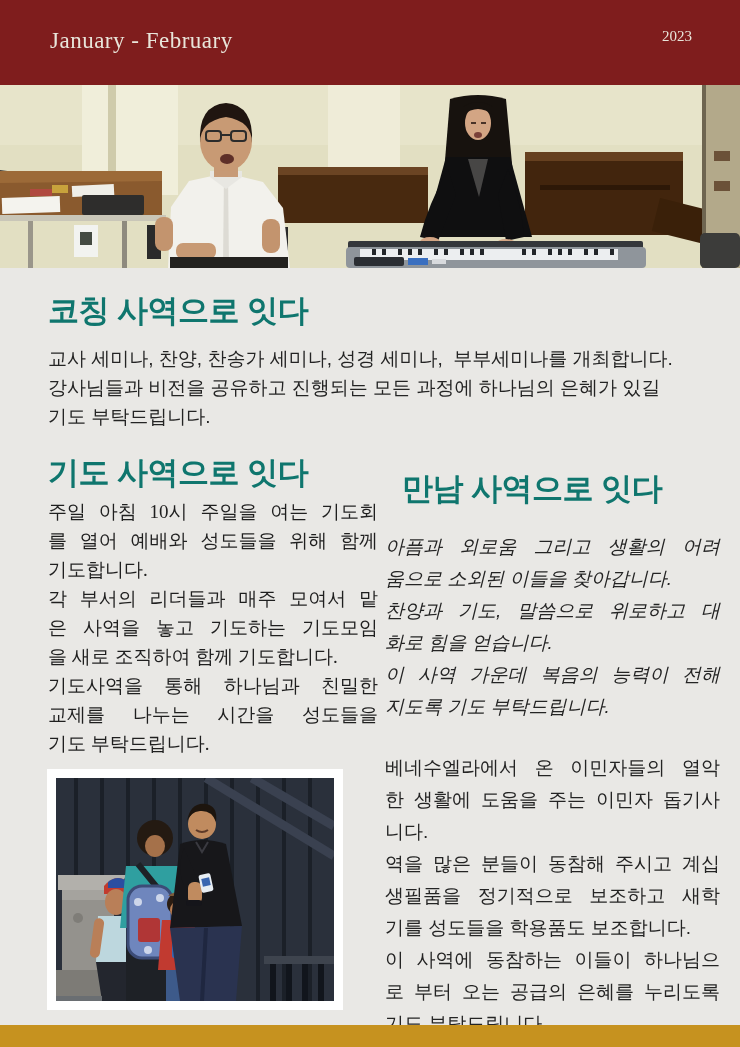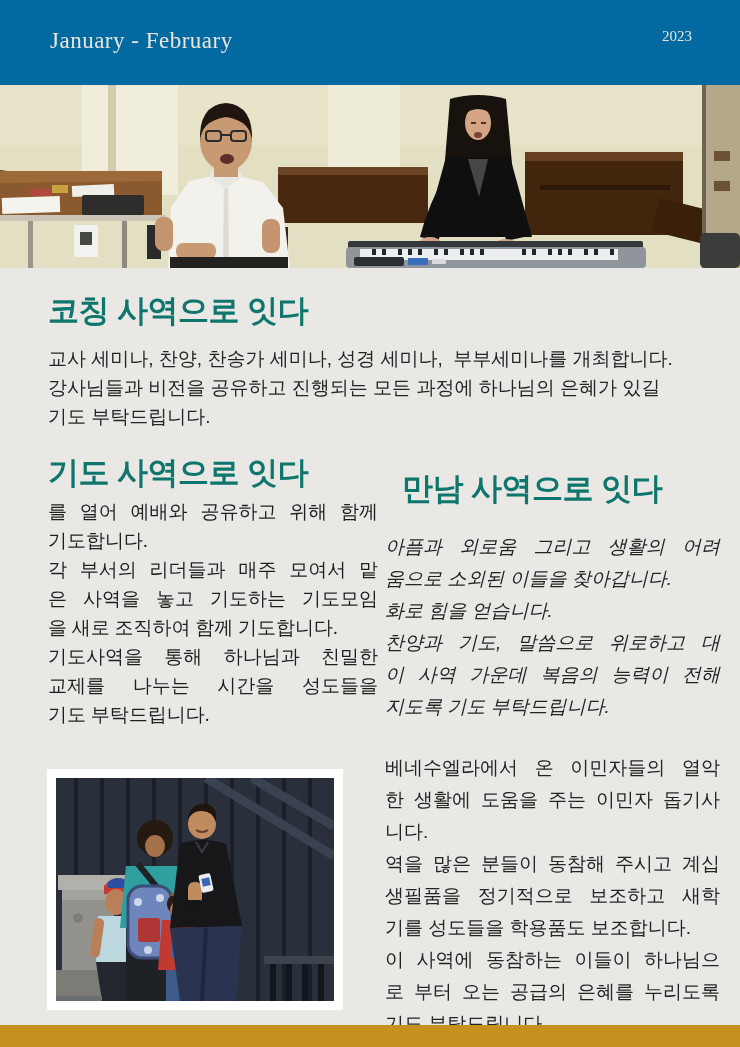--- a/index.html
+++ b/index.html
@@ -1,19 +1,19 @@
 <!DOCTYPE html>
 <html><head>
 <meta charset="utf-8">
 <style>
   html,body{margin:0;padding:0;}
   .page{position:relative;width:740px;height:1047px;background:#e9e8e5;overflow:hidden;
         font-family:"Liberation Sans","DejaVu Sans",sans-serif;color:#1c1c1c;}
   
-  .hdr{position:absolute;left:0;top:0;width:740px;height:89px;background:#0369a1;}
+  .hdr{position:absolute;left:0;top:0;width:740px;height:89px;background:#7f1d1d;}
   .hdr .period{position:absolute;left:50px;top:28px;font-family:"Liberation Serif","DejaVu Serif",serif;
         font-size:23px;color:#e9e5da;letter-spacing:.5px;}
   .hdr .year{position:absolute;right:48px;top:28px;font-family:"Liberation Serif","DejaVu Serif",serif;
         font-size:15px;color:#e9e5da;}
   
   .photo-top{position:absolute;left:0;top:85px;width:740px;height:183px;}
   .photo-frame{position:absolute;left:47px;top:769px;width:296px;height:241px;background:#ffffff;
         box-sizing:border-box;padding:9px;}
   .photo-frame svg{display:block;}
   
@@ -152,36 +152,37 @@
 
   <div class="sec-title t-coaching">코칭 사역으로 잇다</div>
   <div class="para p-coaching">
       <div class="ln">교사 세미나, 찬양, 찬송가 세미나, 성경 세미나,  부부세미나를 개최합니다.</div>
       <div class="ln">강사님들과 비전을 공유하고 진행되는 모든 과정에 하나님의 은혜가 있길</div>
       <div class="ln">기도 부탁드립니다.</div>
     </div>
 
   <div class="sec-title t-prayer">기도 사역으로 잇다</div>
   <div class="para p-prayer just">
-      <div class="ln jl">를 열어 예배와 공유하고 위해 함께</div>
+      <div class="ln jl">주일 아침 10시 주일을 여는 기도회</div>
+      <div class="ln jl">를 열어 예배와 성도들을 위해 함께</div>
       <div class="ln">기도합니다.</div>
       <div class="ln jl">각 부서의 리더들과 매주 모여서 맡</div>
       <div class="ln jl">은 사역을 놓고 기도하는 기도모임</div>
       <div class="ln">을 새로 조직하여 함께 기도합니다.</div>
       <div class="ln jl">기도사역을 통해 하나님과 친밀한</div>
       <div class="ln jl">교제를 나누는 시간을 성도들을</div>
       <div class="ln">기도 부탁드립니다.</div>
     </div>
 
   <div class="sec-title t-meeting">만남 사역으로 잇다</div>
   <div class="para p-meet1 just">
       <div class="ln jl">아픔과 외로움 그리고 생활의 어려</div>
       <div class="ln">움으로 소외된 이들을 찾아갑니다.</div>
+      <div class="ln jl">찬양과 기도, 말씀으로 위로하고 대</div>
       <div class="ln">화로 힘을 얻습니다.</div>
-      <div class="ln jl">찬양과 기도, 말씀으로 위로하고 대</div>
       <div class="ln jl">이 사역 가운데 복음의 능력이 전해</div>
       <div class="ln">지도록 기도 부탁드립니다.</div>
     </div>
   <div class="para p-meet2 just">
       <div class="ln jl">베네수엘라에서 온 이민자들의 열악</div>
       <div class="ln jl">한 생활에 도움을 주는 이민자 돕기사</div>
       <div class="ln">니다.</div>
       <div class="ln jl">역을 많은 분들이 동참해 주시고 계십</div>
       <div class="ln jl">생필품을 정기적으로 보조하고 새학</div>
       <div class="ln">기를 성도들을 학용품도 보조합니다.</div>

